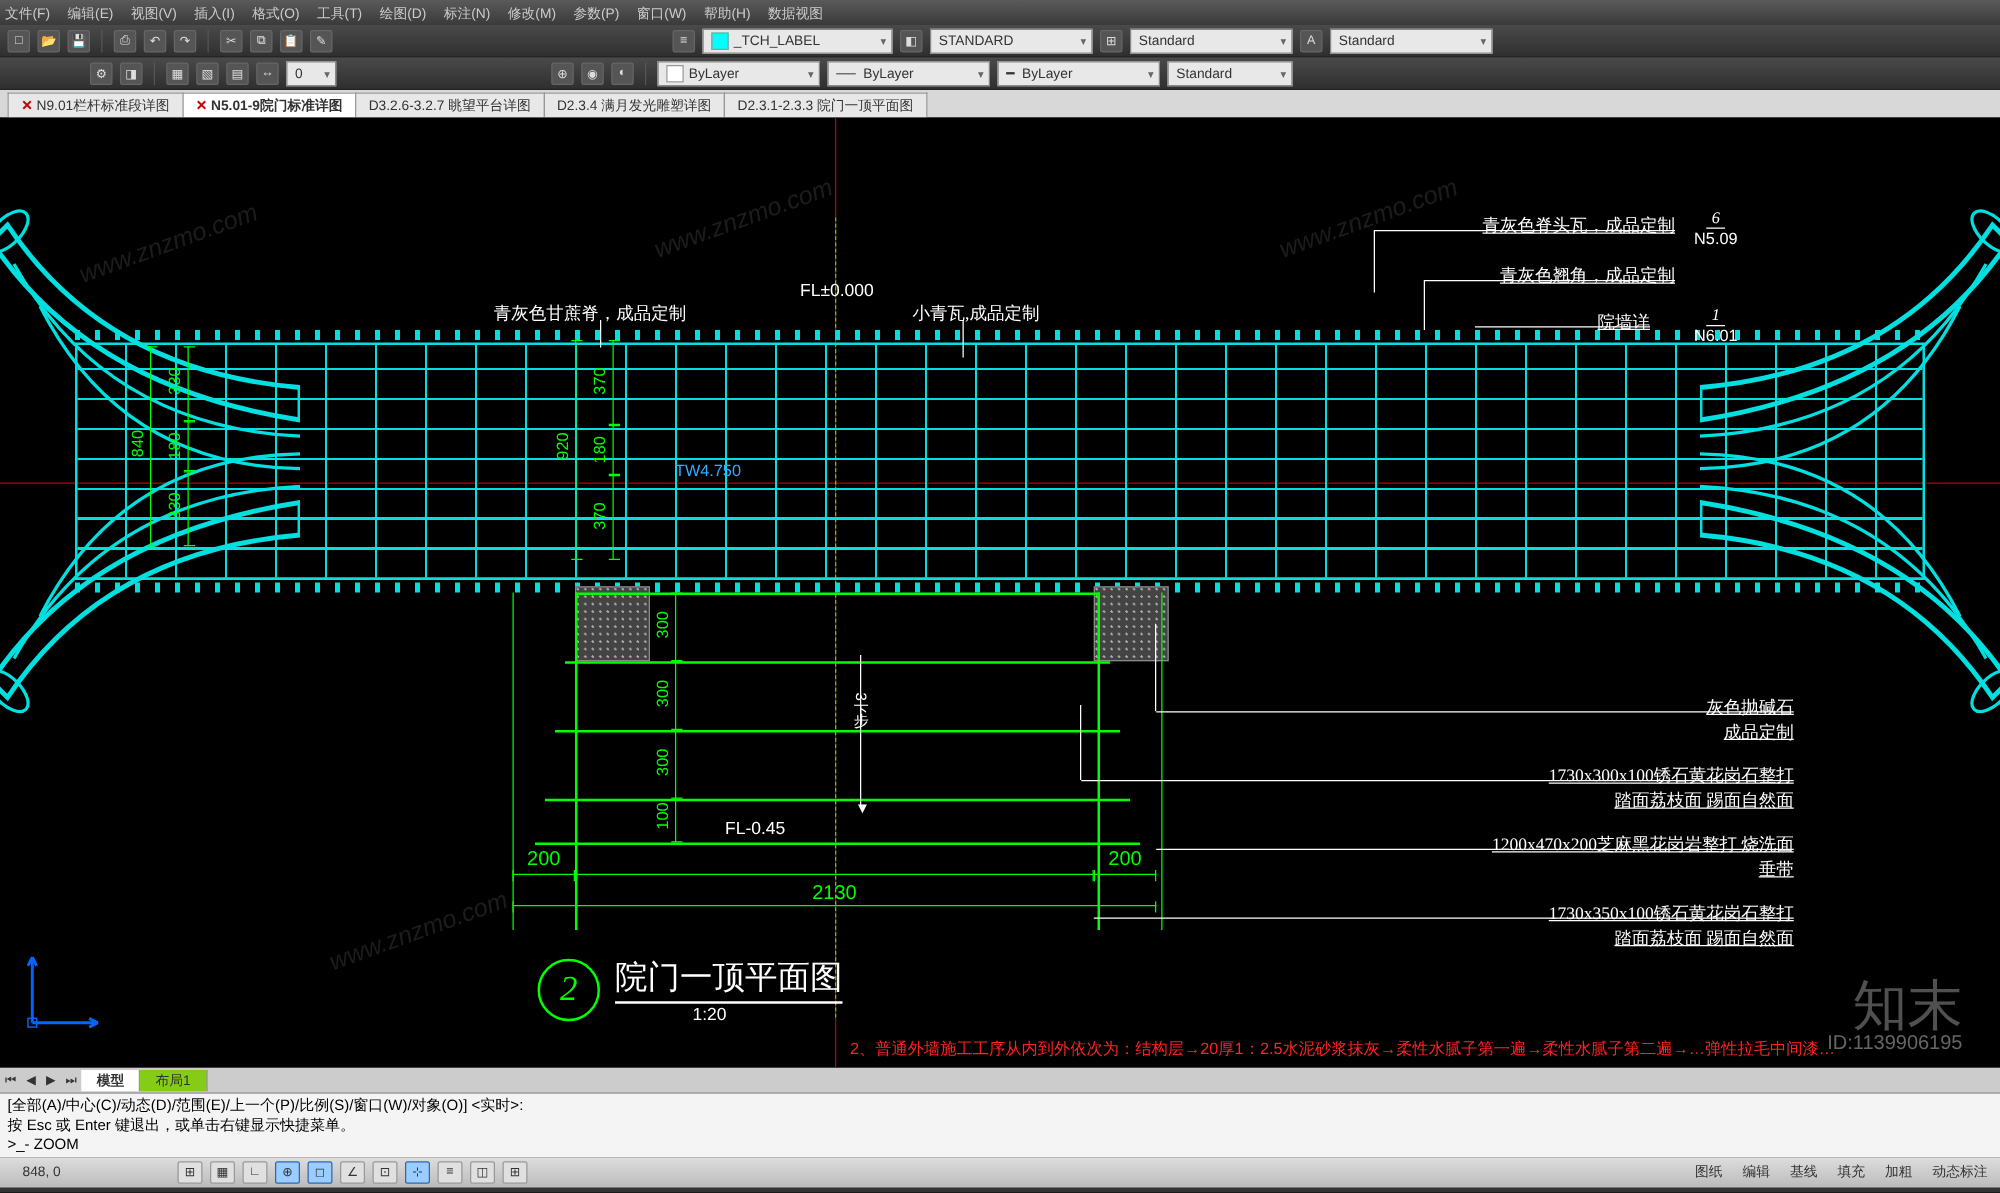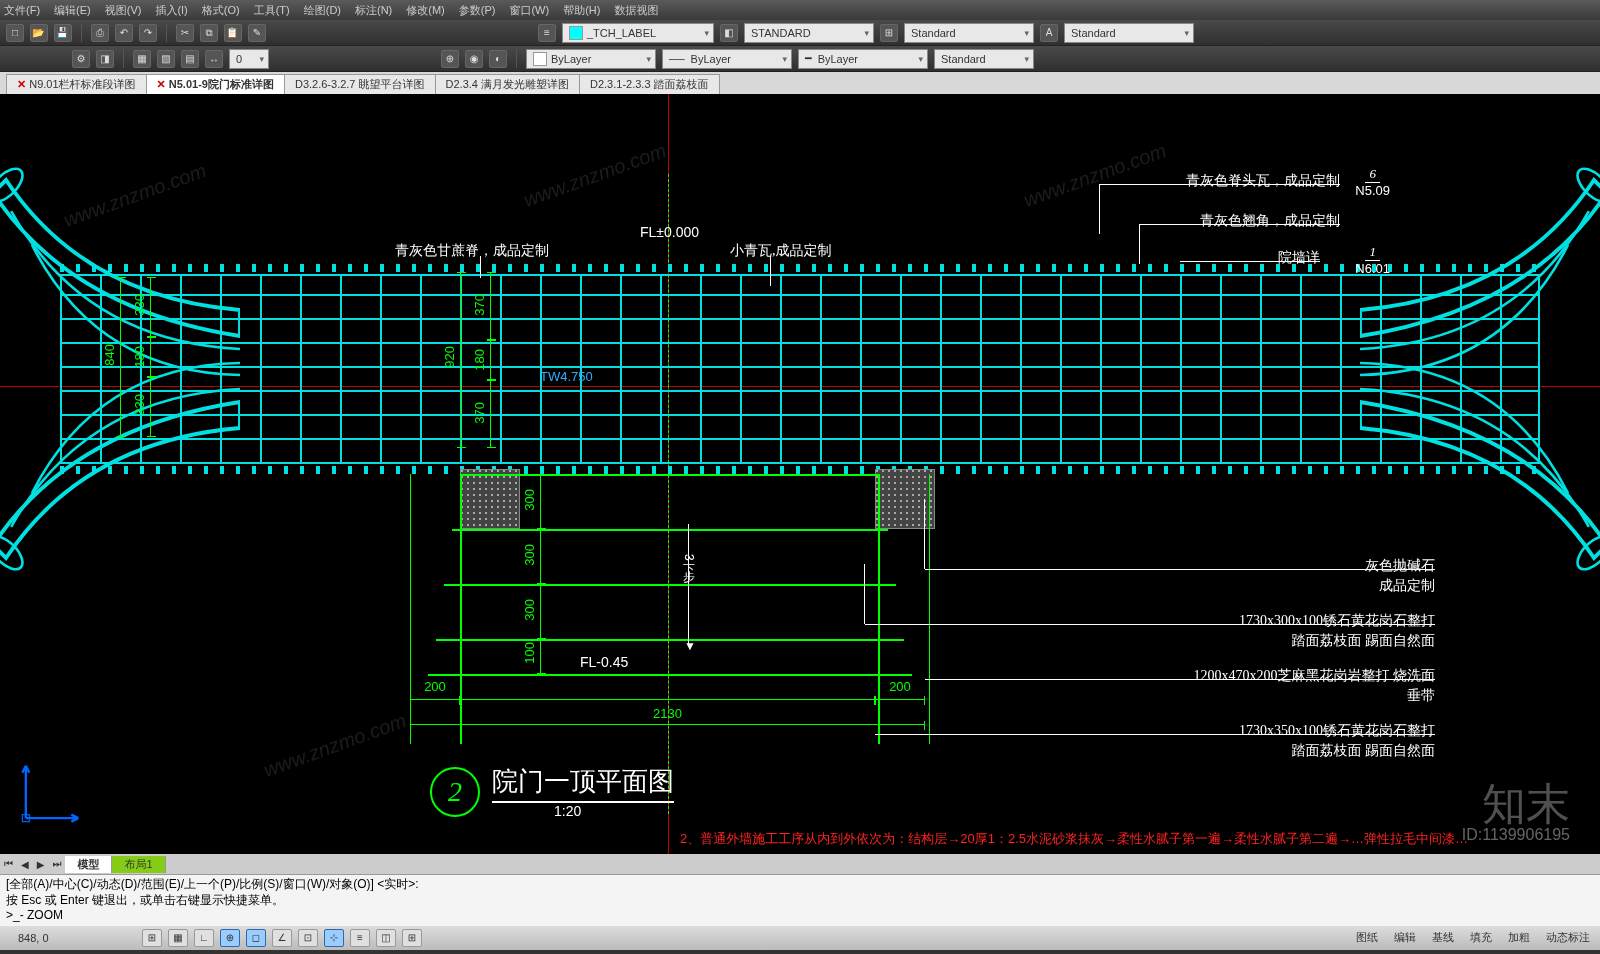--- a/index.html
+++ b/index.html
@@ -35,29 +35,29 @@
 .wing-tl { left:-80px; top:-100px; }
 .wing-tr { right:-80px; top:-100px; transform:scaleX(-1); }
 .wing-bl { left:-80px; bottom:-100px; transform:scaleY(-1); }
 .wing-br { right:-80px; bottom:-100px; transform:scale(-1,-1); }
 .pillar { position:absolute; width:60px; height:60px; top:375px; background:
  radial-gradient(circle at 20% 20%, #aaa 0 1px, transparent 1px 100%) 0 0/6px 6px,
  #444; border:1px solid #888; }
 .step-area { position:absolute; left:460px; top:380px; width:420px; height:250px; }
 .step { position:absolute; left:0; right:0; border-top:2px solid #0f0; }
 .dim-v { position:absolute; color:#0f0; font-size:13px; writing-mode:vertical-rl; transform:rotate(180deg); }
-.dim-h { position:absolute; color:#0f0; font-size:13px; text-align:center; }
+.dim-h { position:absolute; color:#0f0; font-size:16px; text-align:center; }
 .dim-line-h { position:absolute; height:0; border-top:1px solid #0f0; }
 .dim-line-h::before,.dim-line-h::after { content:""; position:absolute; top:-4px; width:1px; height:9px; background:#0f0; }
 .dim-line-h::before { left:0; } .dim-line-h::after { right:0; }
 .dim-line-v { position:absolute; width:0; border-left:1px solid #0f0; }
 .dim-line-v::before,.dim-line-v::after { content:""; position:absolute; left:-4px; height:1px; width:9px; background:#0f0; }
 .dim-line-v::before { top:0; } .dim-line-v::after { bottom:0; }
 .anno { position:absolute; color:#fff; font-size:14px; font-family:SimSun,serif; white-space:nowrap; }
-.anno.r { text-align:right; }
+.anno.r { text-align:right;text-decoration:underline; }
 .leader { position:absolute; background:#fff; height:1px; }
 .leader-v { position:absolute; background:#fff; width:1px; }
 .title-block { position:absolute; left:430px; top:670px; display:flex; align-items:center; gap:12px; }
 .title-num { width:50px; height:50px; border:2px solid #0f0; border-radius:50%; color:#0f0; font-size:28px; font-style:italic; display:flex; align-items:center; justify-content:center; font-family:serif; }
 .title-text { color:#fff; font-size:26px; font-family:SimSun,serif; border-bottom:2px solid #fff; padding-bottom:2px; }
 .title-scale { color:#fff; font-size:14px; margin-left:62px; }
 .note { position:absolute; left:680px; bottom:6px; right:20px; color:#f22; font-size:13px; font-family:SimSun,serif; line-height:1.5; }
 .ucs { position:absolute; left:20px; bottom:30px; width:70px; height:70px; }
 .ucs svg { width:100%; height:100%; }
 .detail-ref { position:absolute; display:flex; flex-direction:column; align-items:center; color:#fff; font-size:13px; }
@@ -163,21 +163,21 @@
   <div class="combo" style="width:100px">
       <span>Standard</span>
     </div>
 </div>
 
 <div class="tabs">
     <div class="tab"><span class="x">✕</span>N9.01栏杆标准段详图</div>
     <div class="tab active"><span class="x">✕</span>N5.01-9院门标准详图</div>
     <div class="tab">D3.2.6-3.2.7 眺望平台详图</div>
     <div class="tab">D2.3.4 满月发光雕塑详图</div>
-    <div class="tab">D2.3.1-2.3.3 踏面荔枝面</div>
+    <div class="tab">D2.3.1-2.3.3 院门一顶平面图</div>
   </div>
 
 <div class="canvas">
   <div class="crosshair-h"></div>
   <div class="crosshair-v"></div>
   <div class="axis-dash-v"></div>
 
   <div class="roof">
     <div class="roof-wave" style="top:10px"></div>
     <div class="roof-body"></div>

